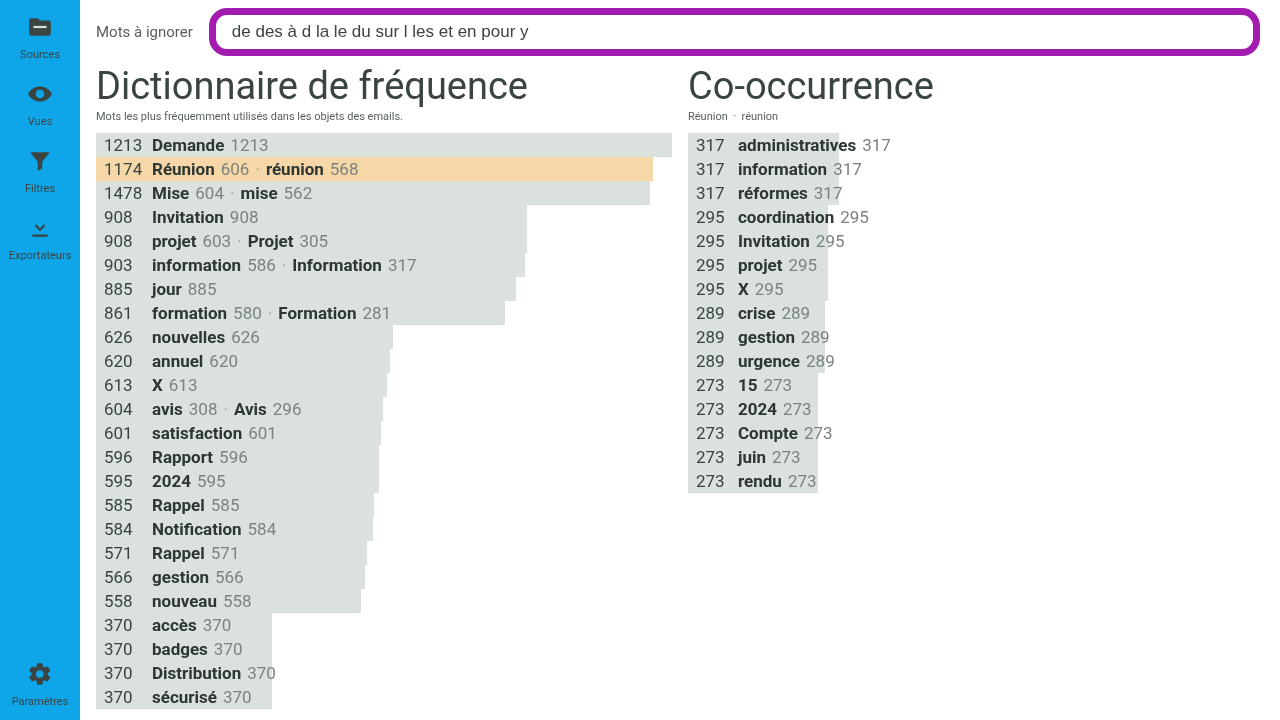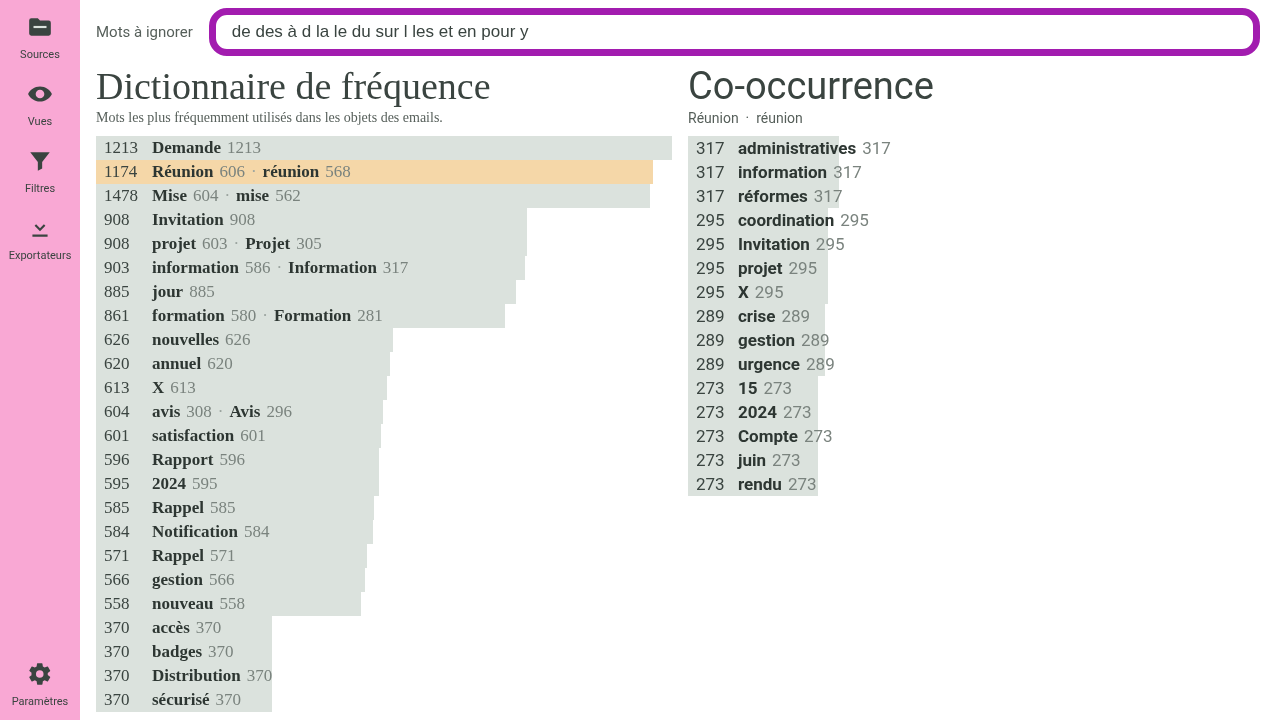--- a/index.html
+++ b/index.html
@@ -1,32 +1,32 @@
 <!DOCTYPE html>
 <html><head>
 <meta charset="utf-8">
 <style>
 * { box-sizing: border-box; margin: 0; padding: 0; }
 body { font-family: -apple-system, BlinkMacSystemFont, "Segoe UI", Roboto, sans-serif; background: #fff; color: #3a4440; overflow: hidden; }
 .app { display: flex; height: 720px; width: 1280px; }
-.sidebar { width: 80px; background: #f9a8d4; display: flex; flex-direction: column; align-items: center; padding-top: 6px; }
+.sidebar { width: 80px; background: #0ea5e9; display: flex; flex-direction: column; align-items: center; padding-top: 6px; }
 .sidebar-item { display: flex; flex-direction: column; align-items: center; padding: 8px 0 12px; cursor: pointer; width: 100%; }
 .sidebar-item svg { width: 26px; height: 26px; fill: #3a4440; }
 .sidebar-item .label { font-size: 11px; margin-top: 4px; color: #3a4440; }
 .sidebar-spacer { flex: 1; }
 .main { flex: 1; padding: 8px 20px 0 16px; overflow-y: auto; }
 .topbar { display: flex; align-items: center; gap: 16px; margin-bottom: 8px; }
 .ignore-label { font-size: 15px; color: #565f5a; white-space: nowrap; }
 .ignore-input { flex: 1; border: 7px solid #a21caf; border-radius: 18px; padding: 7px 16px; font-size: 17px; color: #3a4440; outline: none; }
 .columns { display: flex; gap: 16px; }
 .col { }
-.col-left { width: 576px; font-family: Liberation Serif, serif; }
+.col-left { width: 576px; }
 .col-right { flex: 1; }
 .title { font-size: 38px; font-weight: 400; color: #3a4440; margin-bottom: 2px; }
-.subtitle { font-size: 14px; color: #565f5a; margin-bottom: 10px; }
+.subtitle { font-size: 11px; color: #565f5a; margin-bottom: 10px; }
 .list { }
 .row { position: relative; display: flex; align-items: center; height: 24px; padding-left: 8px; overflow: hidden; }
 .row .bar { position: absolute; left: 0; top: 0; height: 100%; background: #dbe2dd; z-index: 0; }
 .row.selected .bar { background: #f5d7a8; }
 .row .ct { position: relative; z-index: 1; width: 42px; text-align: left; font-size: 17px; color: #3a4440; }
 .row .words { position: relative; z-index: 1; display: flex; align-items: center; gap: 6px; font-size: 17px; margin-left: 6px; }
 .row .w { font-weight: 700; color: #2d3632; }
 .row .n { color: #7a837e; }
 .row .dot { color: #9aa39e; }
 .co-row .ct { width: 36px; }

